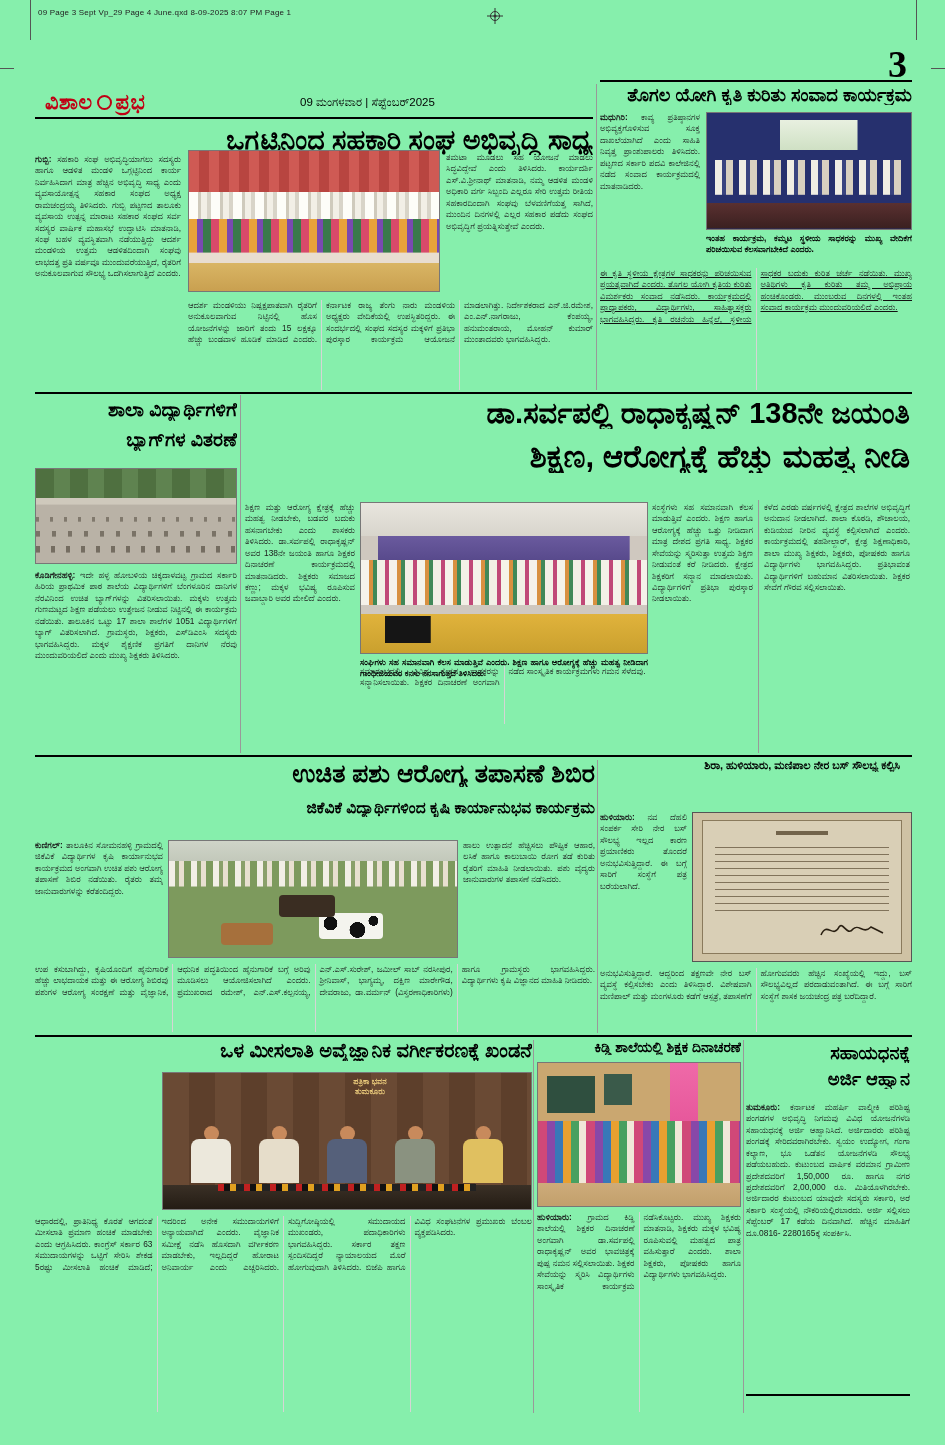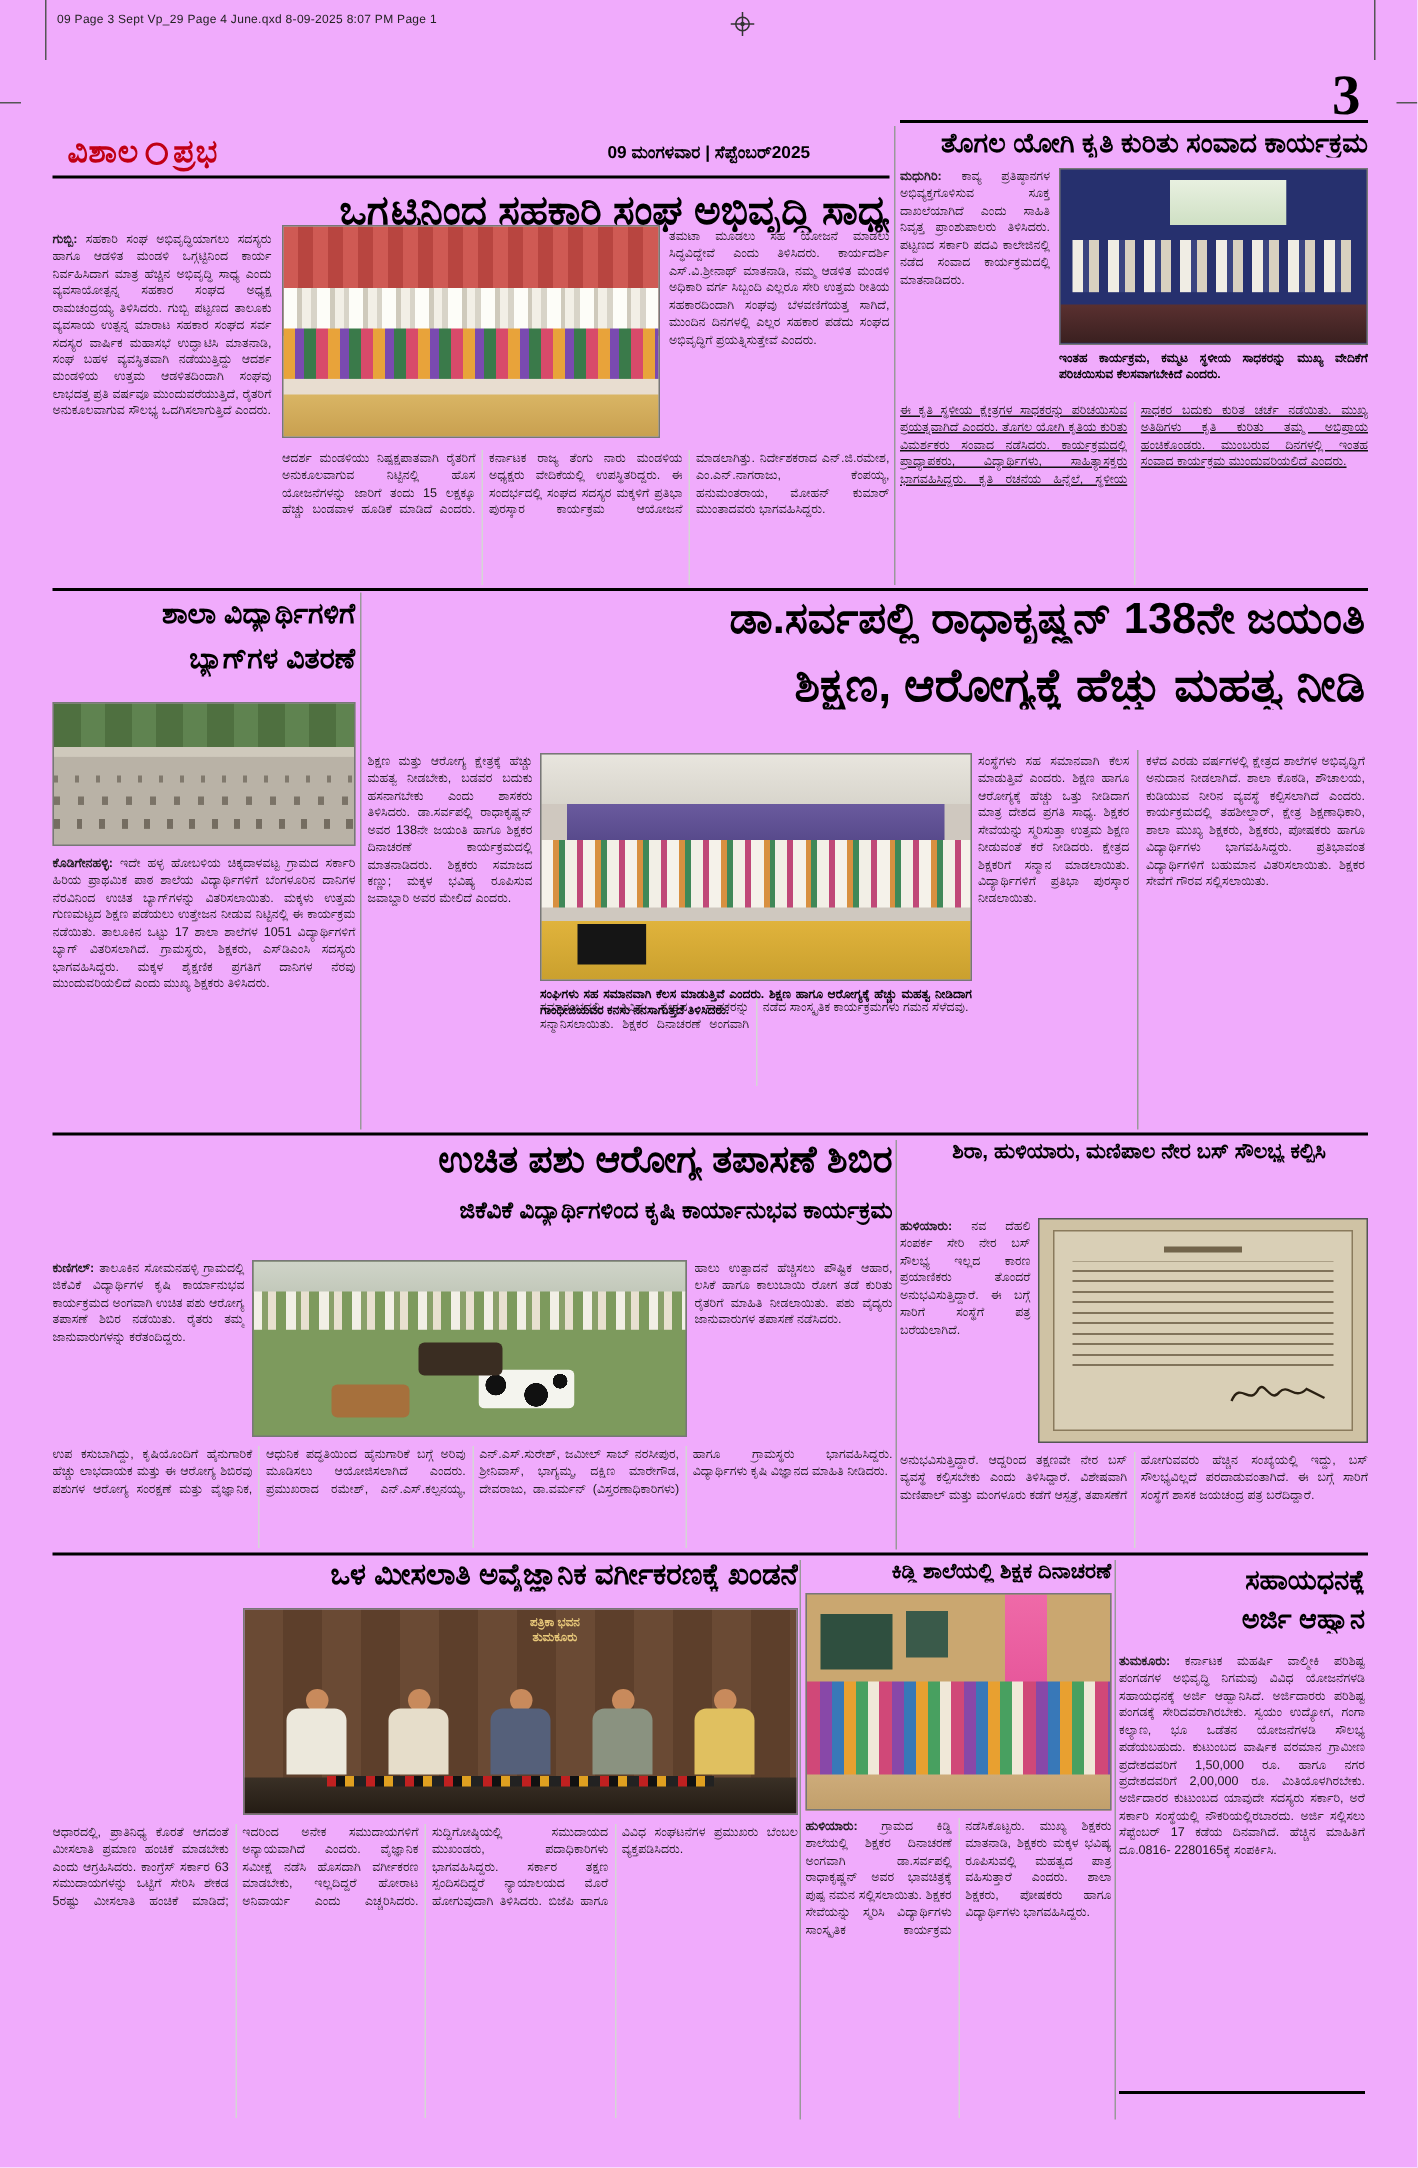--- a/index.html
+++ b/index.html
@@ -1,23 +1,23 @@
 <!DOCTYPE html>
 <html style="--masthead-red: #c00014; --letter-bg: #cfc2a4;"><head>
 <meta charset="utf-8">
 <style>
   html,body{margin:0;padding:0;background:#fff;font-family:"Liberation Sans",sans-serif;}
-  #page{position:relative;width:945px;height:1445px;background:#f0abfc;overflow:hidden;color:#111;}
+  #page{position:relative;width:945px;height:1445px;background:#86efac;overflow:hidden;color:#111;}
   .abs{position:absolute;}
   .rule-h{position:absolute;background:#000;height:1.5px;}
   .rule-v{position:absolute;background:#999;width:1px;}
   .slug{font-size:8px;color:#222;letter-spacing:.2px;white-space:nowrap;}
   .masthead{font-weight:bold;font-size:21px;color:var(--masthead-red,#c00014);letter-spacing:.5px;display:flex;align-items:center;gap:4px;}
   .emblem{width:11px;height:11px;border:2px solid var(--masthead-red,#c00014);border-radius:50%;display:inline-block;}
-  .edition{font-size:11.5px;font-weight:bold;color:#000;text-align:center;}
+  .edition{font-size:11.5px;font-weight:normal;color:#000;}
   .pagenum{font-size:38px;font-weight:bold;color:#000;font-family:"Liberation Serif",serif;}
   .hl{font-weight:bold;color:#000;text-align:right;line-height:1.08;overflow:hidden;white-space:nowrap;}
   .body-text{font-size:8.4px;line-height:1.36;text-align:justify;color:#1b1b1b;overflow:hidden;height:100%;word-break:break-word;}
   .dl{font-weight:bold;}
   .caption{font-size:8.2px;font-weight:bold;line-height:1.3;text-align:justify;color:#000;overflow:hidden;}
   .c2{column-count:2;column-gap:9px;column-rule:1px solid #d5d5d5;}
   .c3{column-count:3;column-gap:9px;column-rule:1px solid #d5d5d5;}
   .c4{column-count:4;column-gap:9px;column-rule:1px solid #d5d5d5;}
   .photo{border:1px solid #777;box-sizing:border-box;overflow:hidden;position:absolute;}
   
@@ -170,21 +170,21 @@
   </div>
   <div class="abs" style="left:463px;top:840px;width:132px;height:118px;">
     <div class="body-text">ಹಾಲು ಉತ್ಪಾದನೆ ಹೆಚ್ಚಿಸಲು ಪೌಷ್ಟಿಕ ಆಹಾರ, ಲಸಿಕೆ ಹಾಗೂ ಕಾಲುಬಾಯಿ ರೋಗ ತಡೆ ಕುರಿತು ರೈತರಿಗೆ ಮಾಹಿತಿ ನೀಡಲಾಯಿತು. ಪಶು ವೈದ್ಯರು ಜಾನುವಾರುಗಳ ತಪಾಸಣೆ ನಡೆಸಿದರು.</div>
   </div>
   <div class="abs" style="left:35px;top:964px;width:560px;height:68px;">
     <div class="body-text c4">ಉಪ ಕಸುಬಾಗಿದ್ದು, ಕೃಷಿಯೊಂದಿಗೆ ಹೈನುಗಾರಿಕೆ ಹೆಚ್ಚು ಲಾಭದಾಯಕ ಮತ್ತು ಈ ಆರೋಗ್ಯ ಶಿಬಿರವು ಪಶುಗಳ ಆರೋಗ್ಯ ಸಂರಕ್ಷಣೆ ಮತ್ತು ವೈಜ್ಞಾನಿಕ, ಆಧುನಿಕ ಪದ್ಧತಿಯಿಂದ ಹೈನುಗಾರಿಕೆ ಬಗ್ಗೆ ಅರಿವು ಮೂಡಿಸಲು ಆಯೋಜಿಸಲಾಗಿದೆ ಎಂದರು. ಪ್ರಮುಖರಾದ ರಮೇಶ್, ಎನ್.ಎಸ್.ಕಲ್ಪನಯ್ಯ, ಎನ್.ಎಸ್.ಸುರೇಶ್, ಜಮೀಲ್ ಸಾಬ್ ನರಸೀಪುರ, ಶ್ರೀನಿವಾಸ್, ಭಾಗ್ಯಮ್ಮ, ದಕ್ಷಿಣ ಮಾರೇಗೌಡ, ದೇವರಾಜು, ಡಾ.ವರ್ಮನ್ (ವಿಸ್ತರಣಾಧಿಕಾರಿಗಳು) ಹಾಗೂ ಗ್ರಾಮಸ್ಥರು ಭಾಗವಹಿಸಿದ್ದರು. ವಿದ್ಯಾರ್ಥಿಗಳು ಕೃಷಿ ವಿಜ್ಞಾನದ ಮಾಹಿತಿ ನೀಡಿದರು.</div>
   </div>
 
   <div class="rule-v" style="left:597px;top:760px;height:273px;"></div>
 
-  <div class="abs hl" style="left:572px;top:760px;width:312px;font-size:14px;">ಶಿರಾ, ಹುಳಿಯಾರು, ಮಣಿಪಾಲ ನೇರ ಬಸ್ ಸೌಲಭ್ಯ ಕಲ್ಪಿಸಿ</div>
+  <div class="abs hl" style="left:588px;top:760px;width:312px;font-size:11px;">ಶಿರಾ, ಹುಳಿಯಾರು, ಮಣಿಪಾಲ ನೇರ ಬಸ್ ಸೌಲಭ್ಯ ಕಲ್ಪಿಸಿ</div>
   <div class="abs" style="left:600px;top:812px;width:87px;height:150px;">
     <div class="body-text"><span class="dl">ಹುಳಿಯಾರು:</span><span> ನವ ದೆಹಲಿ ಸಂಪರ್ಕ ಸೇರಿ ನೇರ ಬಸ್ ಸೌಲಭ್ಯ ಇಲ್ಲದ ಕಾರಣ ಪ್ರಯಾಣಿಕರು ತೊಂದರೆ ಅನುಭವಿಸುತ್ತಿದ್ದಾರೆ. ಈ ಬಗ್ಗೆ ಸಾರಿಗೆ ಸಂಸ್ಥೆಗೆ ಪತ್ರ ಬರೆಯಲಾಗಿದೆ.</span></div>
   </div>
   <div class="letter" style="left:692px;top:812px;width:220px;height:150px;">
     <div class="letter-sheet">
       <div class="letter-head"></div>
       <div class="letter-lines"></div>
       <div class="letter-sign">
         <svg width="70" height="22" viewBox="0 0 70 22">
             <path d="M4 16 C10 2 16 20 22 8 C26 2 30 18 36 10 C42 4 46 16 54 8 L66 14" fill="none" stroke="#2a2012" stroke-width="1.6"></path>

